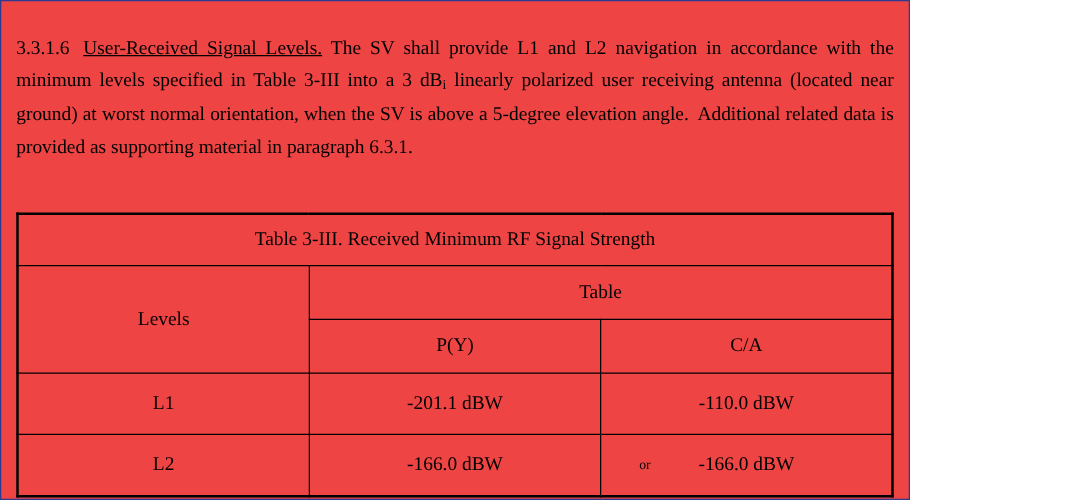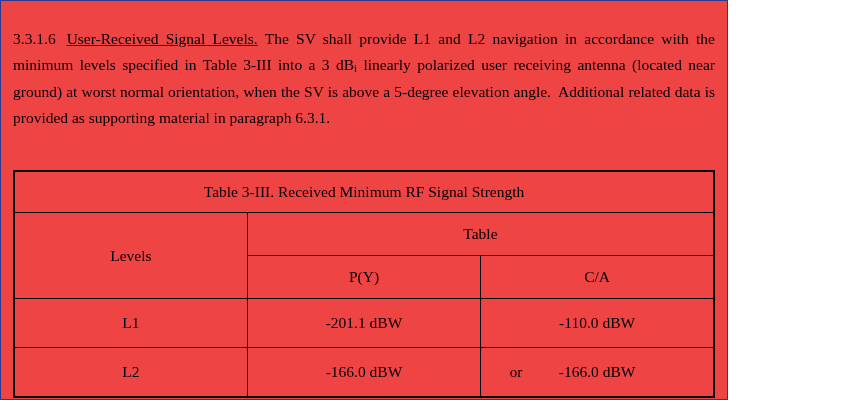--- a/index.html
+++ b/index.html
@@ -84,21 +84,21 @@
   }
   td.l2-mid {
     position: relative;
   }
   .or-word {
     position: absolute;
     left: 50%;
     top: 50%;
     transform: translate(-50%, -50%);
     margin-left: 152px;
-    font-size: 15px;
+    font-size: 11px;
   }
 </style>
 </head>
 <body>
 
 <div id="page">
 
   <p class="para">
     <span class="secnum">3.3.1.6</span><span class="gap"></span><span class="heading">User-Received Signal Levels.</span><span class="gap"></span><span>The SV shall provide L1 and L2 navigation in accordance with the minimum levels specified in Table 3-III into a 3 dB</span><sub>i</sub><span> linearly polarized user receiving antenna (located near ground) at worst normal orientation, when the SV is above a 5-degree elevation angle.</span><span class="gap"></span><span>Additional related data is provided as supporting material in paragraph 6.3.1.</span>
   </p>

